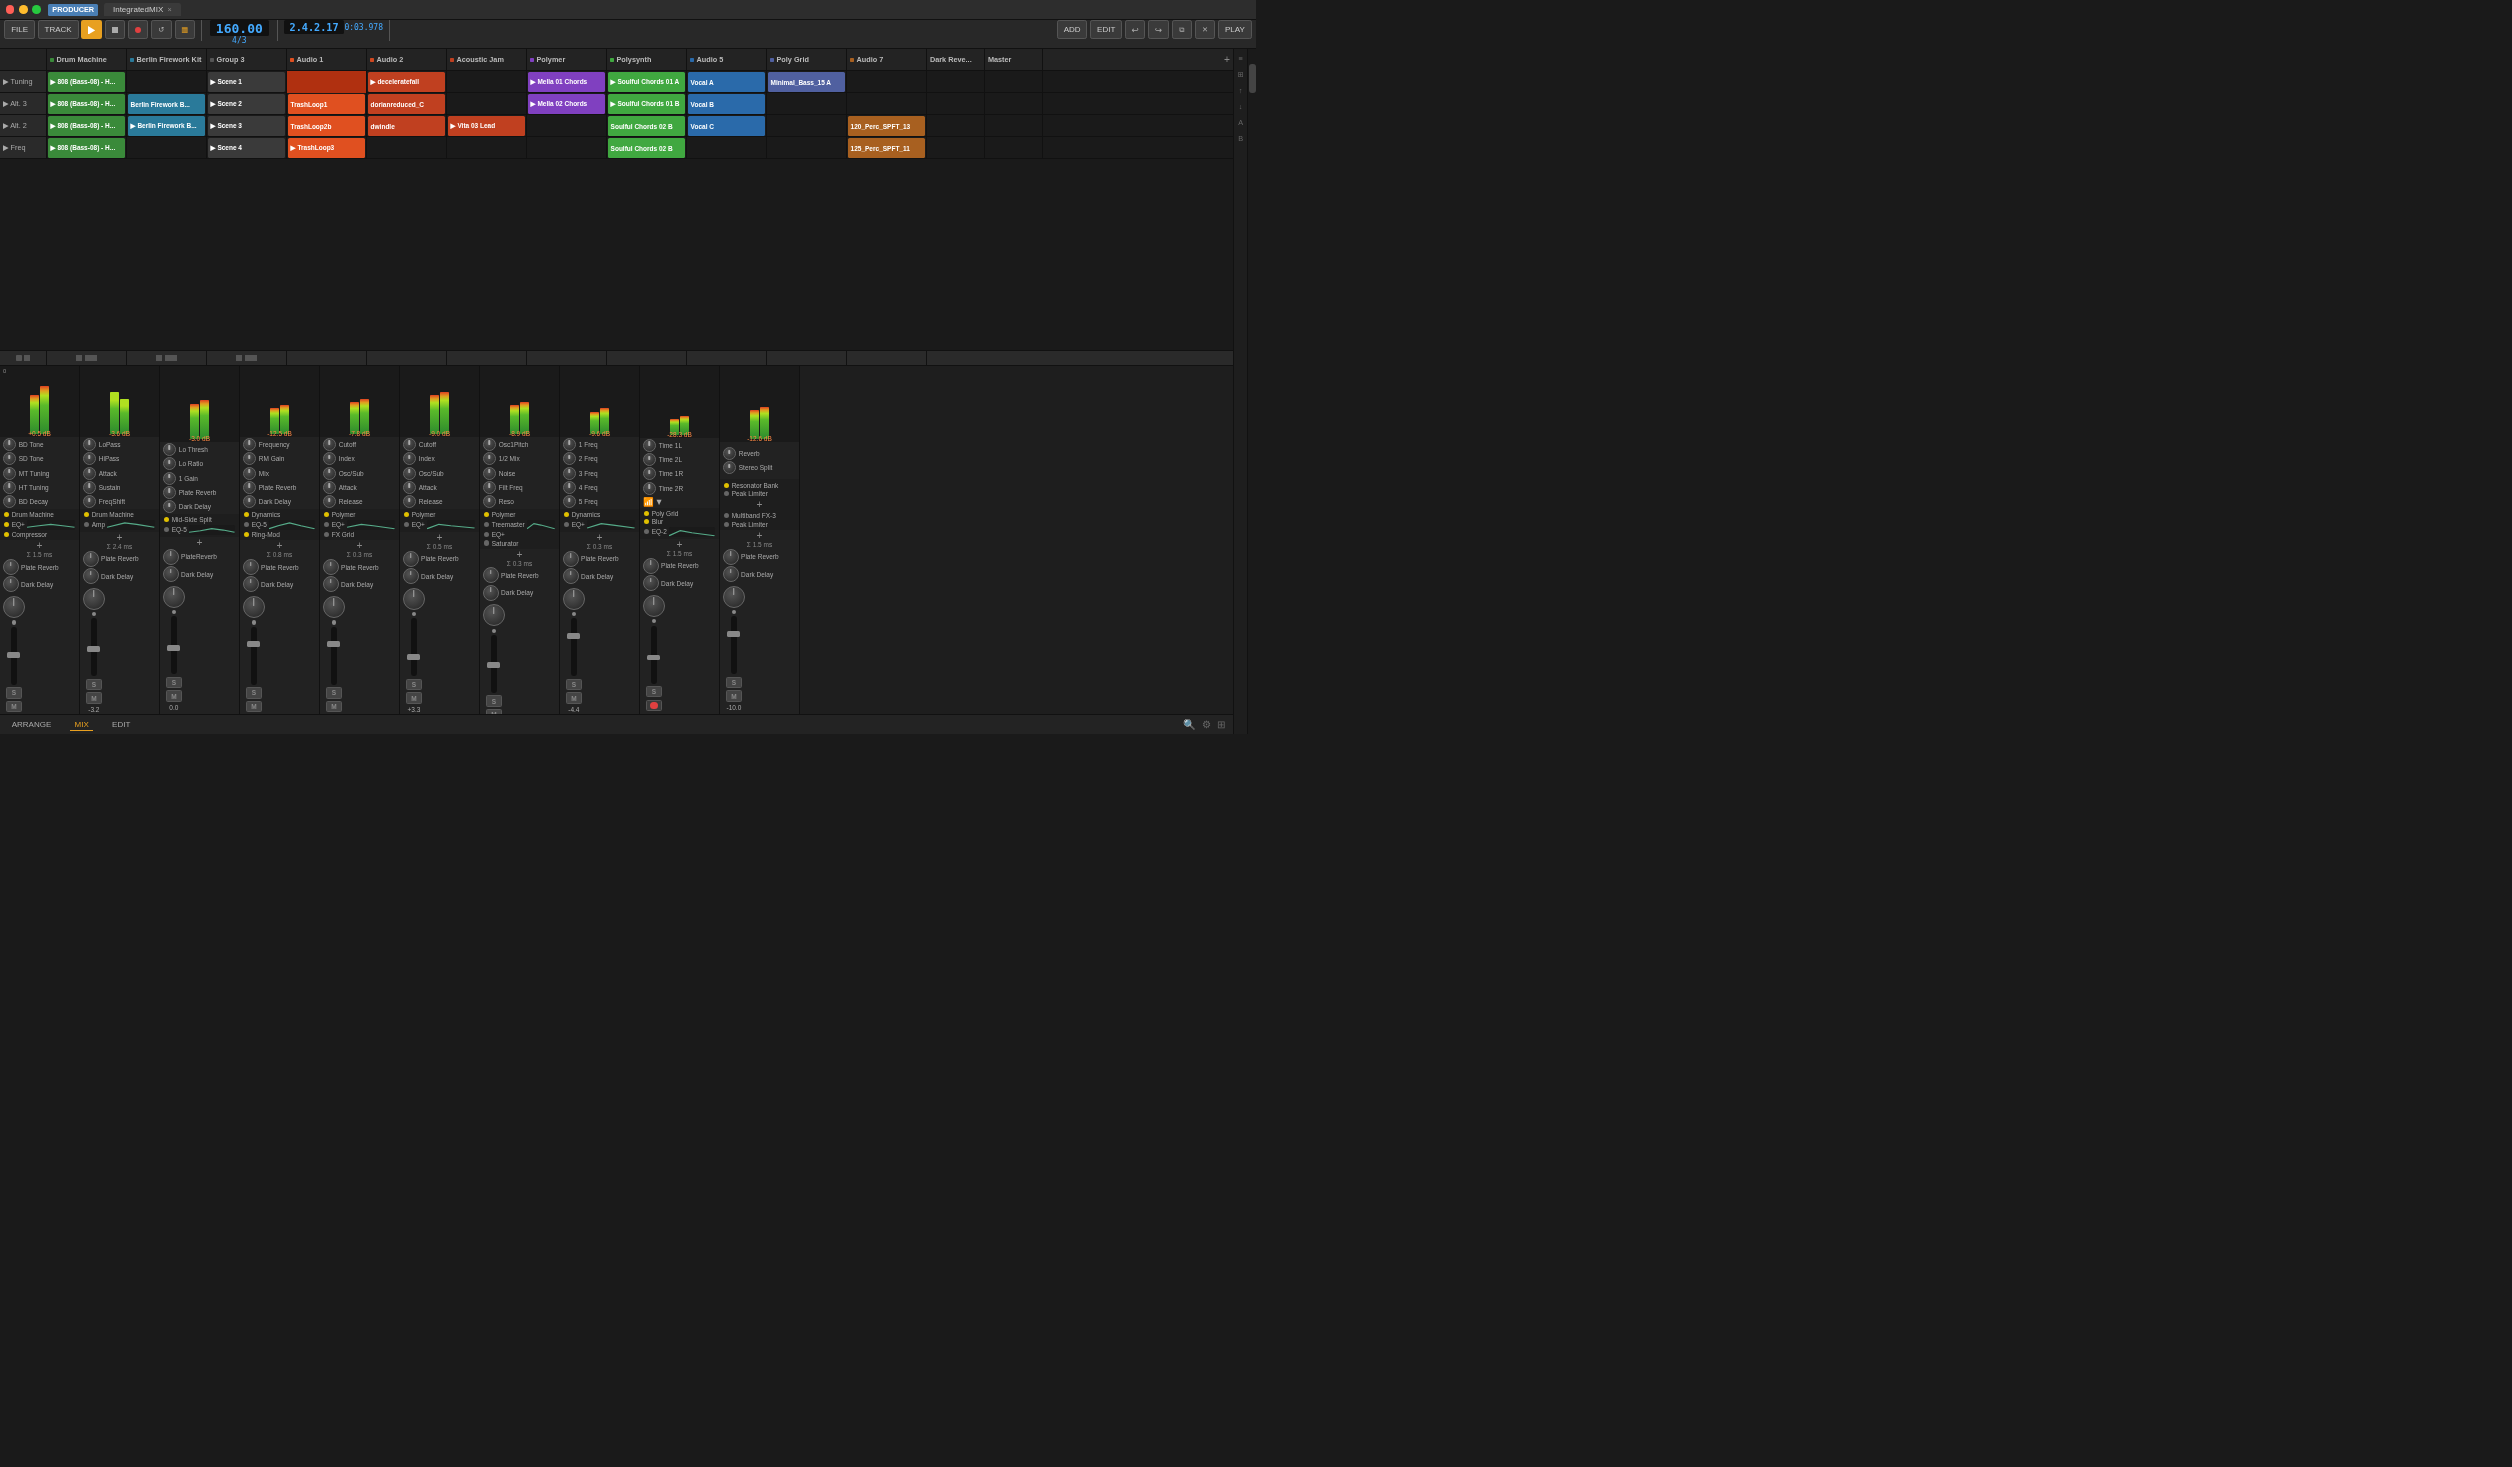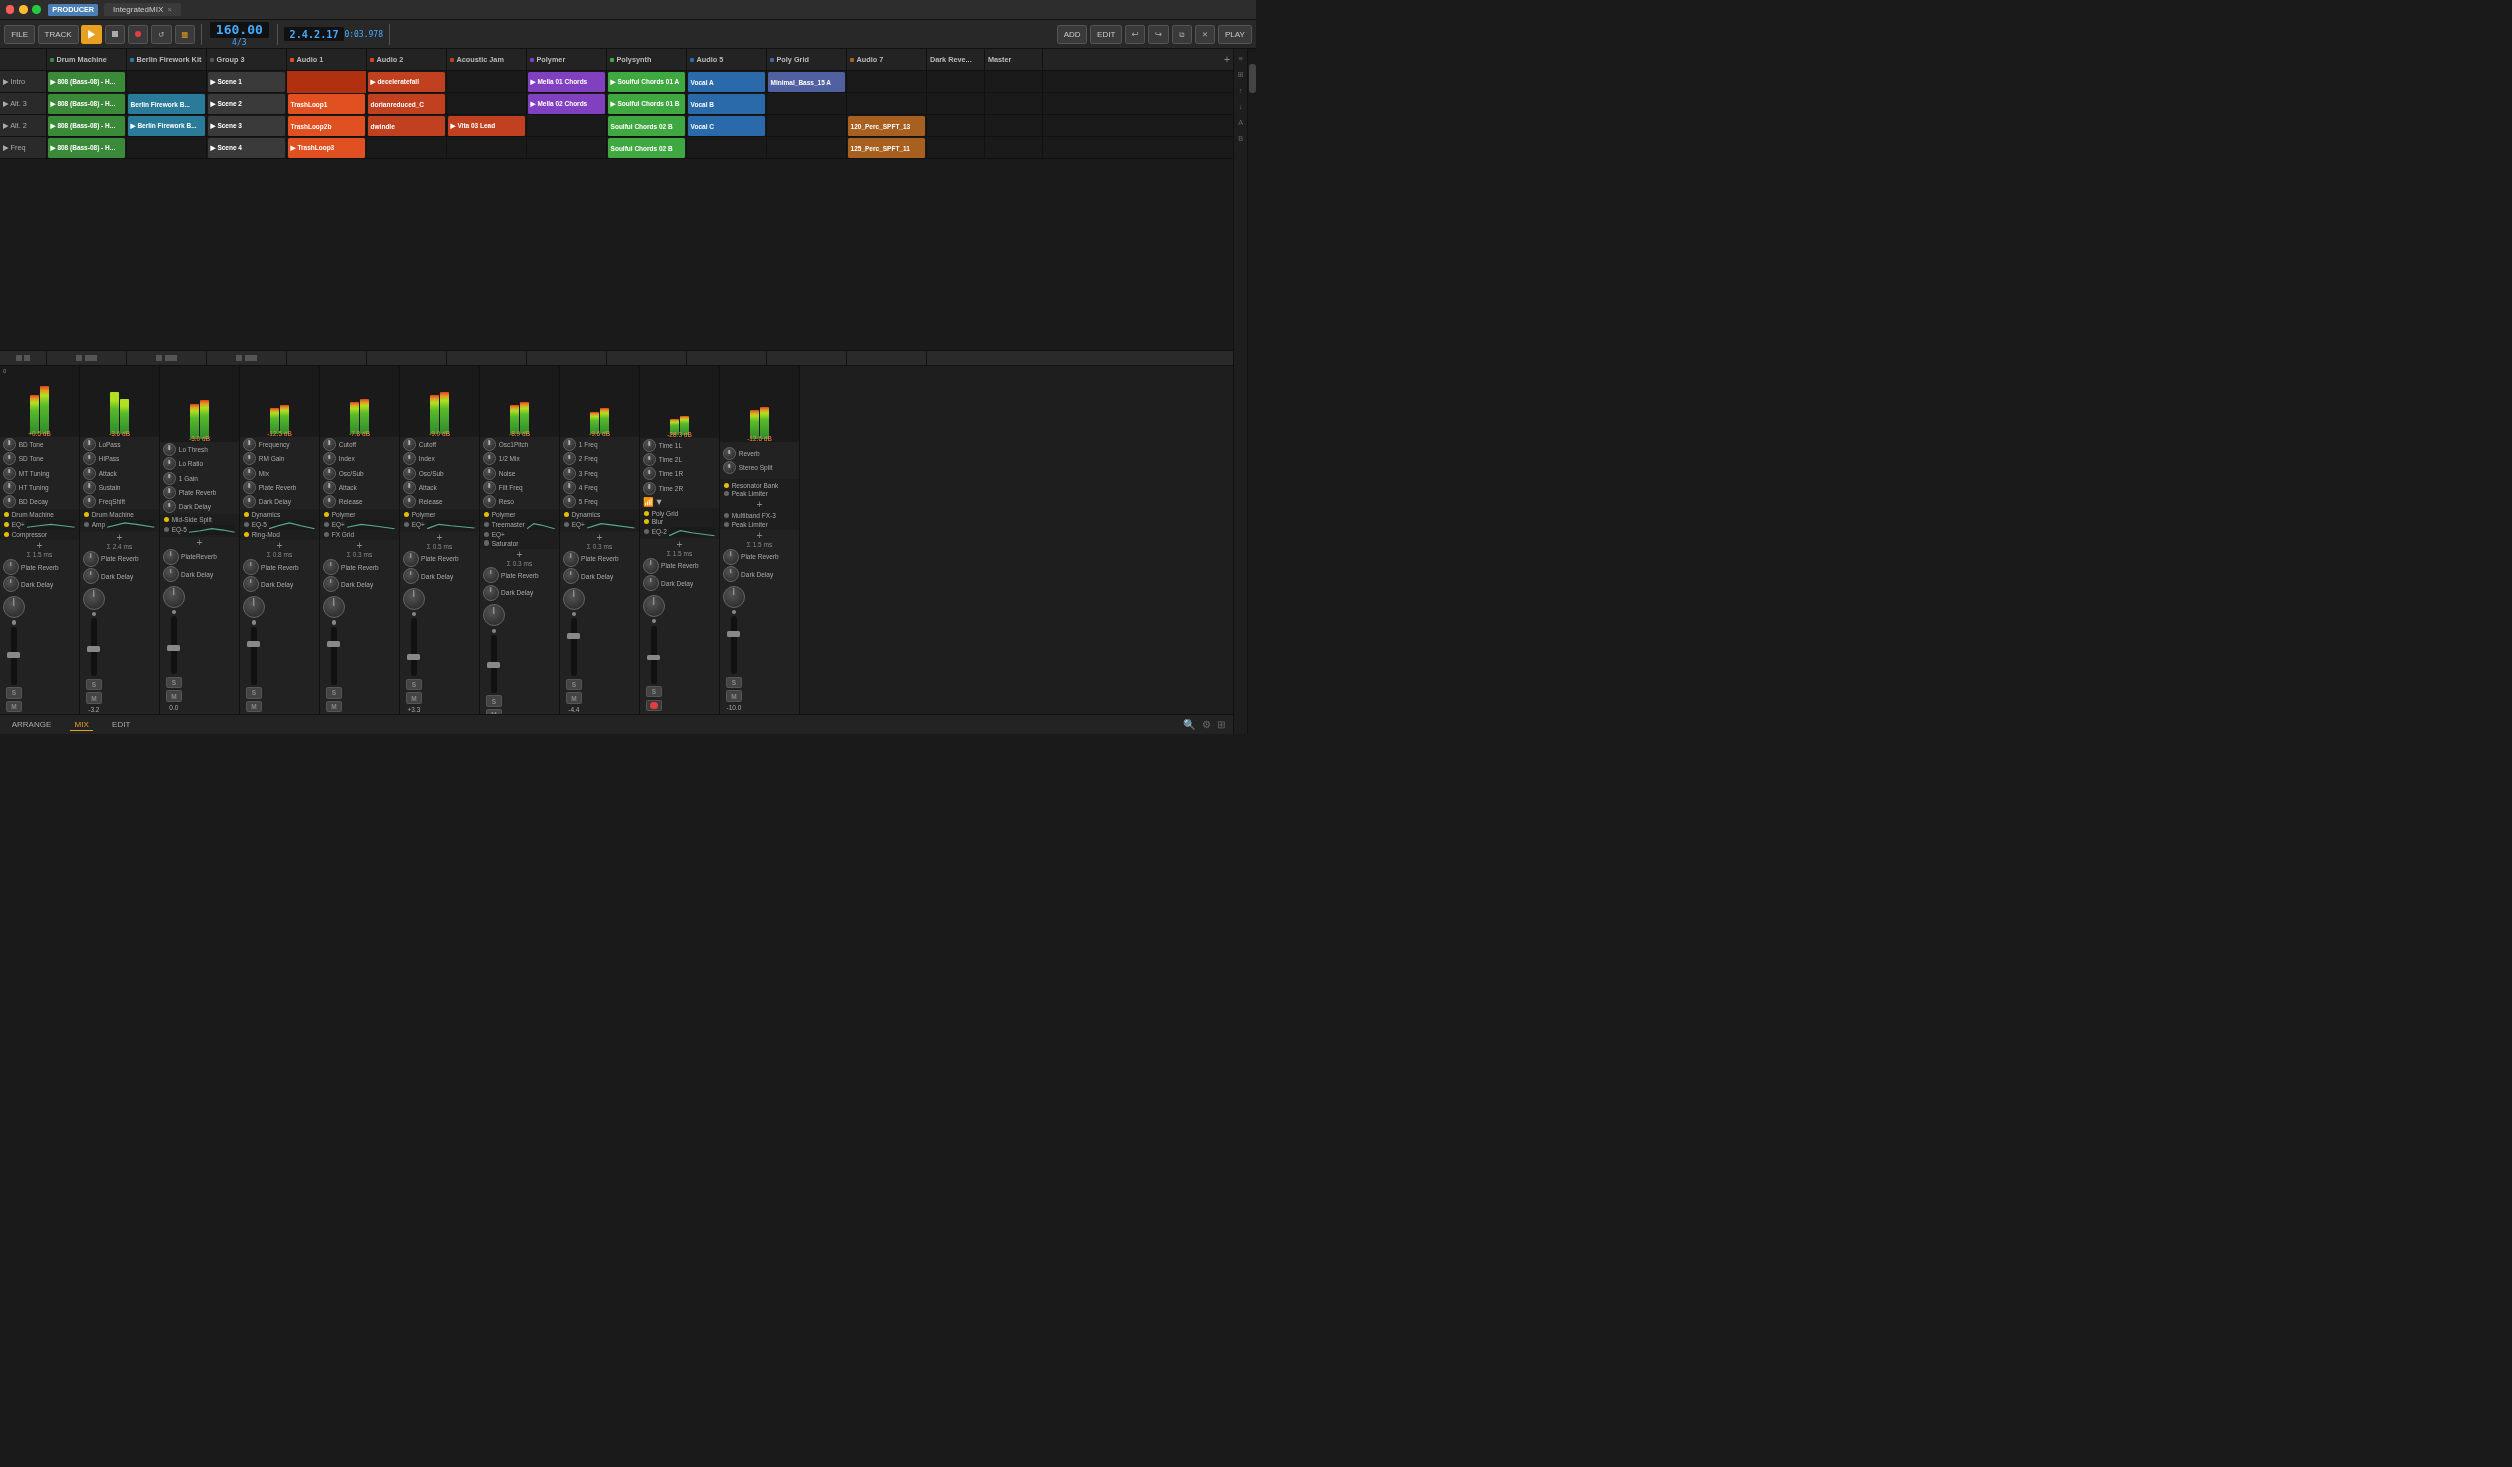--- a/index.html
+++ b/index.html
@@ -50,21 +50,21 @@
       align-items: center;
       gap: 4.4px;
     }
     .tab .close { color: #888; cursor: pointer; font-size: 7.3px; }
 
     
     .toolbar {
       height: 29px;
       background: #282828;
       display: flex;
-      align-items: center;
+      align-items: flex-start;
       padding: 0 4.4px;
       gap: 2.9px;
       border-bottom: 0.7px solid #111;
     }
     .toolbar-btn {
       background: #3a3a3a;
       border: 0.7px solid #555;
       color: #ccc;
       padding: 2.9px 5.8px;
       font-size: 8px;
@@ -561,21 +561,21 @@
       <div class="track-header" style="width:58px;">Dark Reve...</div>
       <div class="track-header" style="width:58px;">Master</div>
       <div style="flex:1;display:flex;align-items:center;justify-content:flex-end;padding-right:2.9px;">
         <span class="add-btn">+</span>
       </div>
     </div>
 
     <div class="clip-rows">
 
       <div class="clip-row">
-        <div class="row-label">▶ Intro</div>
+        <div class="row-label">▶ Tuning</div>
         <div class="clip-cell" style="width:80px;">
             <div class="clip" style="background:#3a8a3a;">▶ 808 (Bass-08) - H...</div>
           </div>
         <div class="clip-cell" style="width:80px;"></div>
         <div class="clip-cell" style="width:80px;">
             <div class="clip" style="background:#3a3a3a;">▶ Scene 1</div>
           </div>
         <div class="clip-cell" style="width:80px;background:#b03010;"></div>
         <div class="clip-cell" style="width:80px;">
             <div class="clip" style="background:#c04020;">▶ deceleratefall</div>

